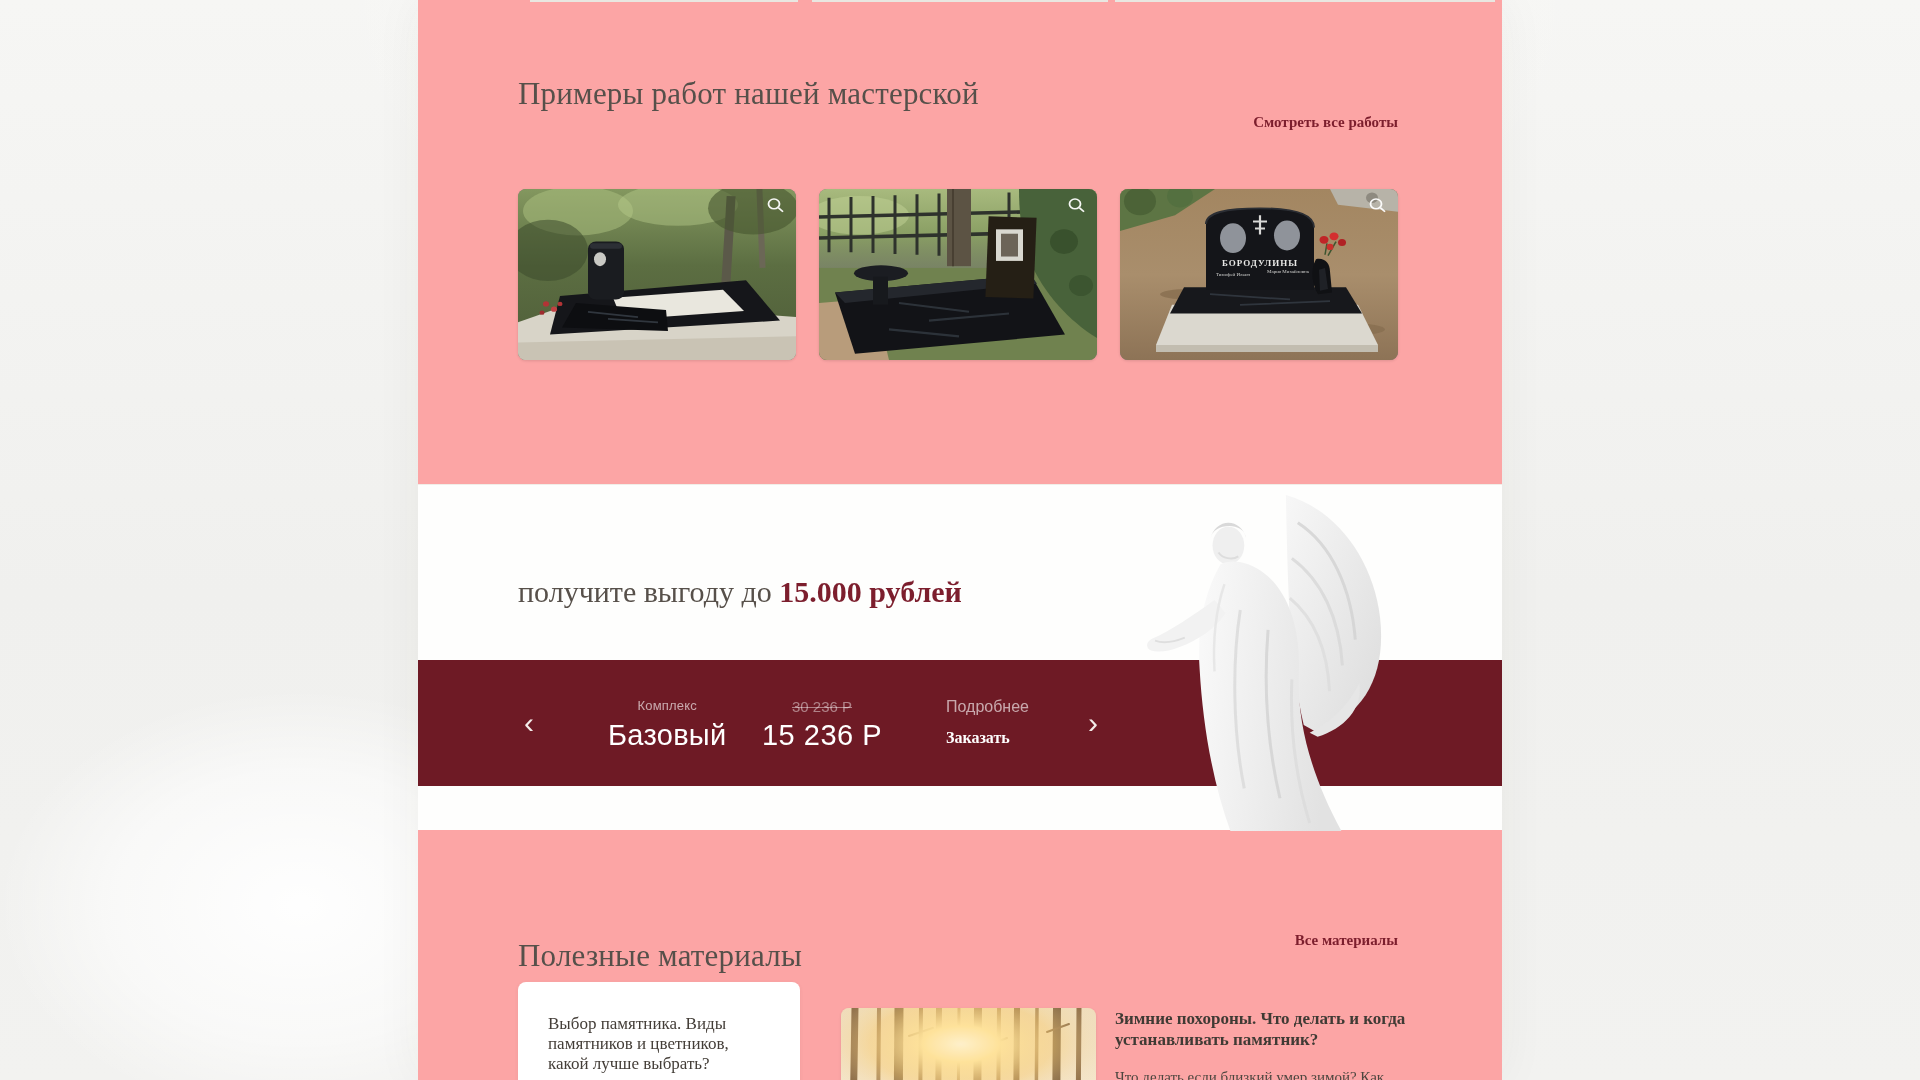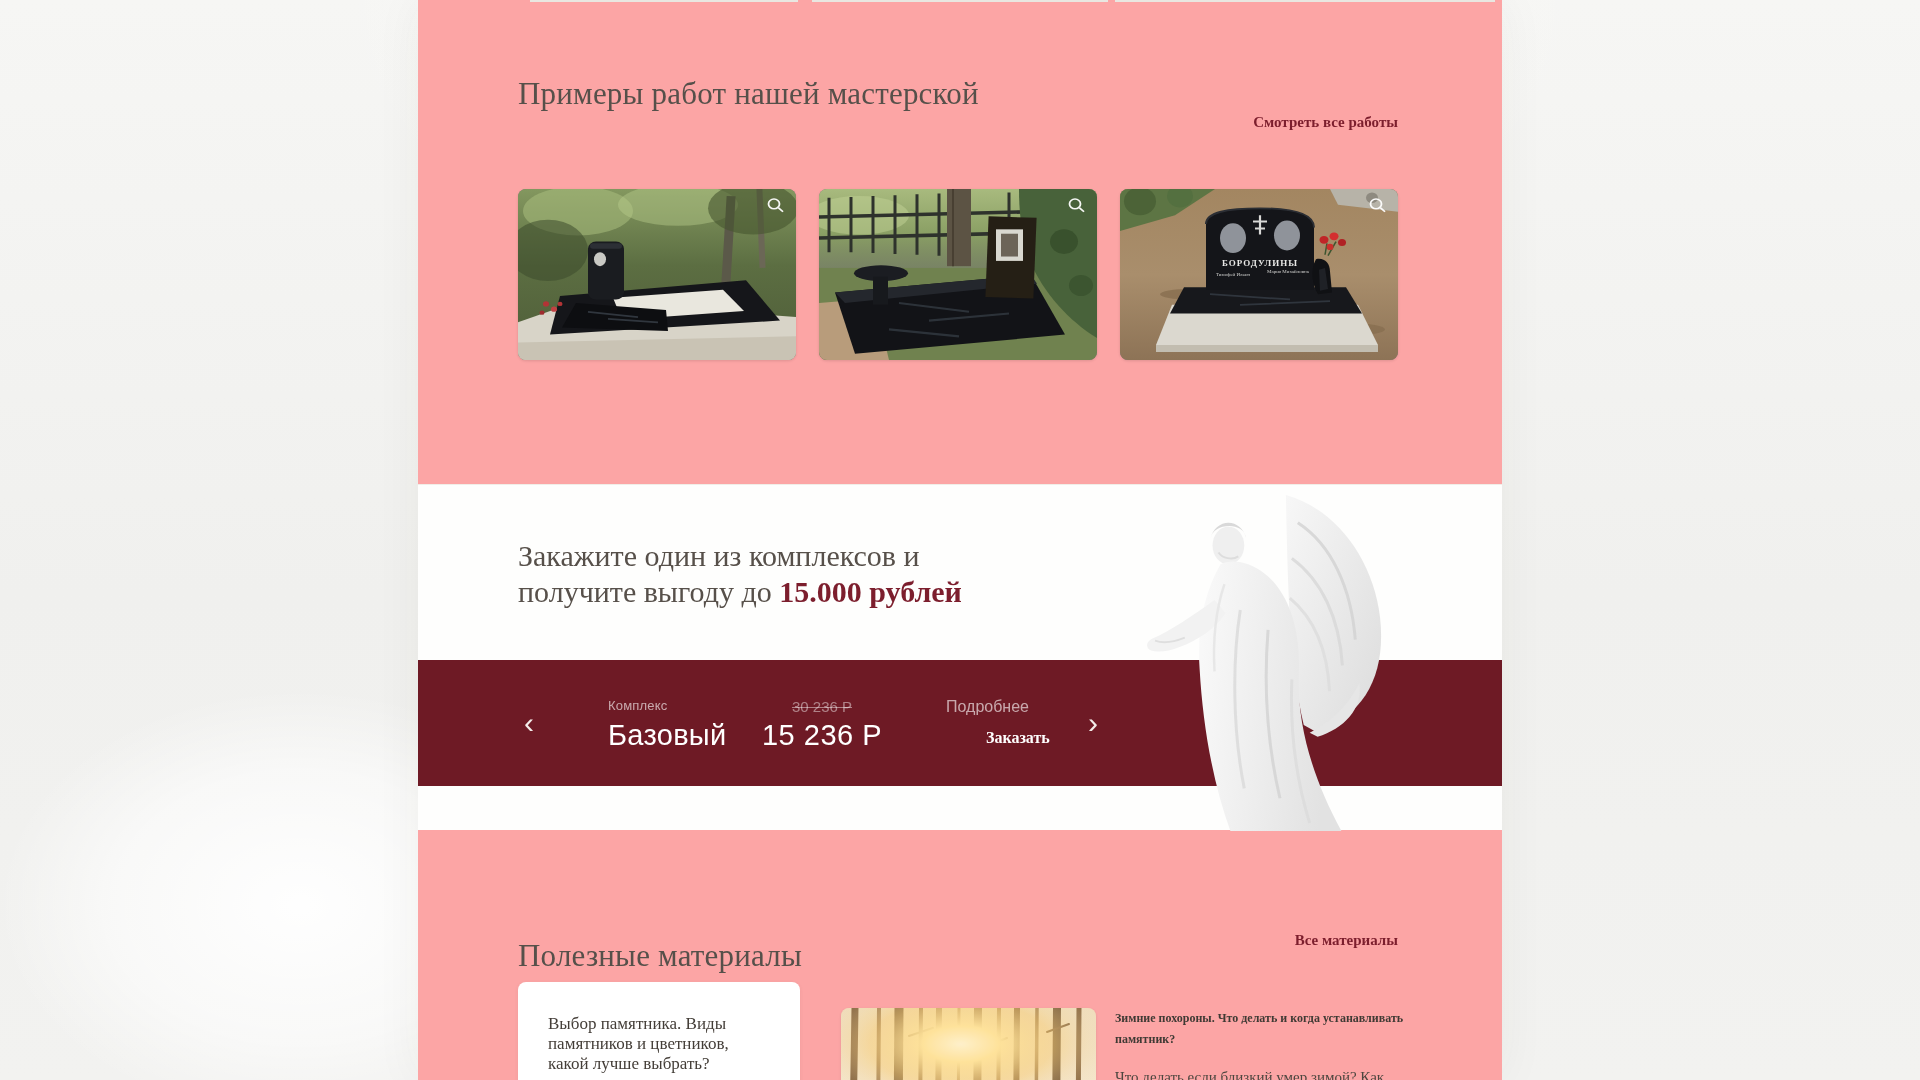--- a/index.html
+++ b/index.html
@@ -59,31 +59,31 @@
   }
   .carousel { position:absolute; inset:0; font-family:"Liberation Sans", sans-serif; }
   .nav-arrow {
     position:absolute; top:44px; width:26px; height:38px; border:none; background:none;
     color:#f3ece9; font-size:30px; line-height:38px; font-weight:400; cursor:pointer;
     font-family:"Liberation Sans", sans-serif; padding:0;
   }
   .nav-prev { left:98px; }
   .nav-next { left:662px; }
   .car-group { position:absolute; top:38px; }
-  .g-name { left:190px; }
+  .g-name { left:190px;text-align:center; }
   .g-price { left:339px; width:130px; text-align:center; }
   .g-links { left:528px; }
   .car-label { font-size:13px; color:rgba(255,255,255,.62); letter-spacing:.2px; }
   .car-title { font-size:29px; color:#fff; font-weight:500; margin-top:6px; letter-spacing:.3px; }
   .car-oldprice { font-size:15px; color:rgba(255,255,255,.45); text-decoration:line-through; }
   .car-price { font-size:29px; color:#fff; font-weight:400; margin-top:4px; letter-spacing:.5px; }
   .car-details { display:block; font-size:16px; color:rgba(255,255,255,.62); text-decoration:none; cursor:pointer; }
   .car-order {
     display:block; margin-top:13px; font-size:16px; font-weight:700; color:#fff;
-    font-family:"Liberation Serif", serif; text-decoration:none; cursor:pointer;margin-left:40px;
+    font-family:"Liberation Serif", serif; text-decoration:none; cursor:pointer;
   }
   .angel { position:absolute; left:722px; top:4px; width:270px; height:342px; z-index:3; pointer-events:none; }
 
   
   .materials { position:absolute; top:900px; left:0; right:0; height:180px; }
   .materials .section-title { position:absolute; top:22px; left:100px;margin-top:16px; }
   .materials .text-link { position:absolute; top:32px; right:104px; }
   .article-card {
     position:absolute; left:100px; top:82px; width:282px; height:110px;
     background:#ffffff; border-radius:8px 8px 0 0;
@@ -94,21 +94,21 @@
     font-size:17px; line-height:20px; color:#433d37; font-weight:400;
   }
   .article-img {
     position:absolute; left:423px; top:108px; width:255px; height:120px;
     border-radius:8px; overflow:hidden; cursor:pointer;
     box-shadow:0 1px 3px rgba(0,0,0,.1);
   }
   .article-img svg { display:block; width:100%; height:100%; }
   .article-text { position:absolute; left:697px; top:108px; width:300px; }
   .article-text .a-title {
-    font-size:12px; line-height:21px; color:#3f3a34; font-weight:700; cursor:pointer;
+    font-size:17px; line-height:21px; color:#3f3a34; font-weight:700; cursor:pointer;
   }
   .article-text .a-excerpt { margin-top:17px; font-size:15px; line-height:20px; color:#4c463f; }
 </style>
 </head>
 <body>
 
 <div class="content">
   <div class="top-seg seg1"></div>
   <div class="top-seg seg2"></div>
   <div class="top-seg seg3"></div>
@@ -250,21 +250,21 @@
             <circle cx="256" cy="17" r="5.5"></circle>
               <line x1="260.5" y1="21.5" x2="265" y2="26"></line>
           </g>
         </svg>
       </figure>
     </div>
   </section>
 
   <section class="promo">
     <div class="promo-heading">
-      <span>Закажите один из комплексов и</span><br>
+      <br>
       <span>получите выгоду до </span><span class="highlight">15.000 рублей</span>
     </div>
 
     <div class="band">
       <div class="carousel">
         <button class="nav-arrow nav-prev">‹</button>
 
         <div class="car-group g-name">
           <div class="car-label">Комплекс</div>
           <div class="car-title">Базовый</div>

